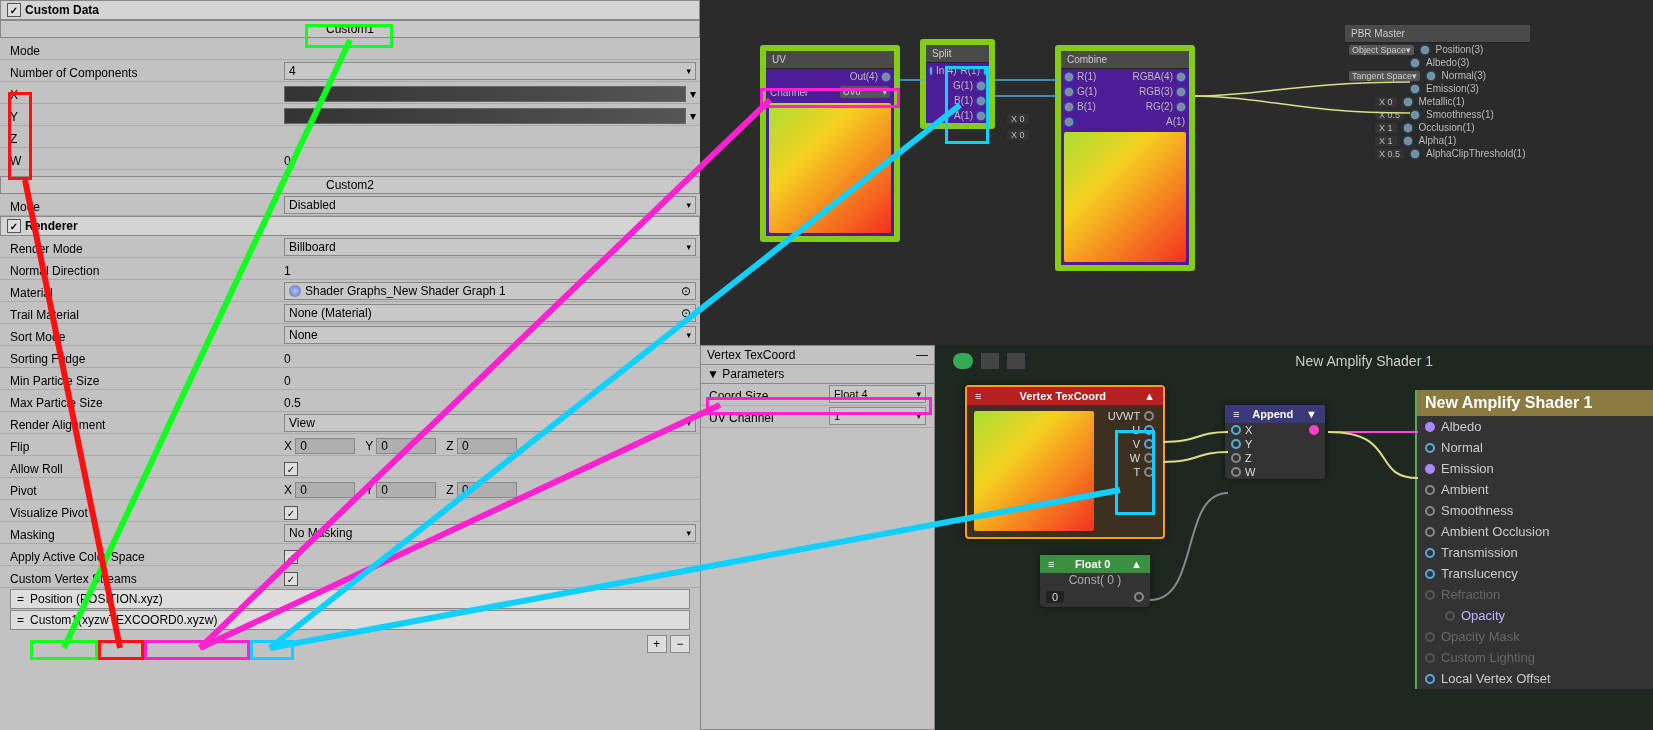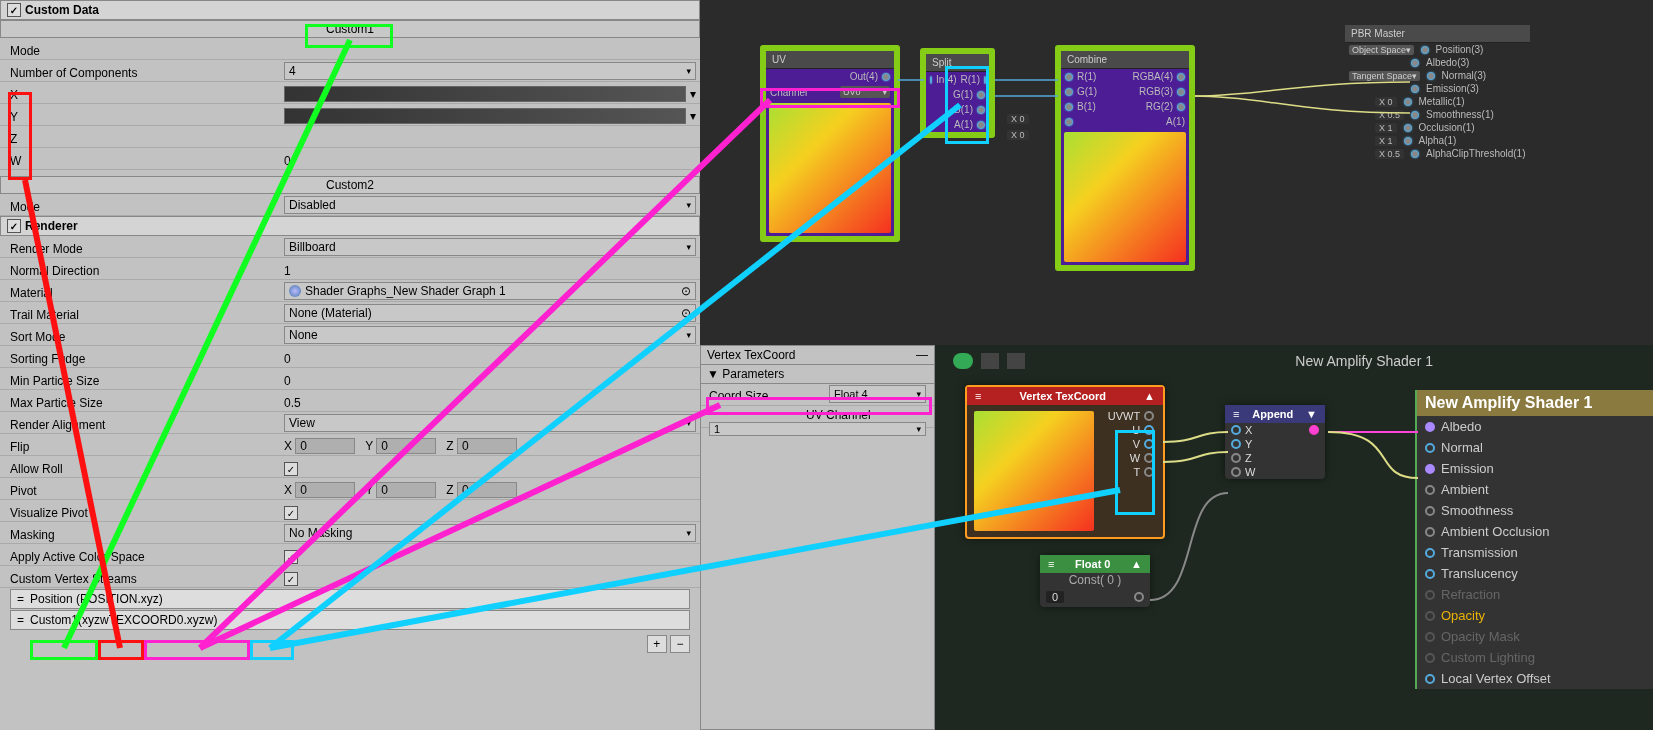--- a/index.html
+++ b/index.html
@@ -228,21 +228,21 @@
     <div class="sg-port-row">
         <span>Channel</span>
         <span class="sg-dropdown" style="width:50px;">
           <span>UV0</span>
           <span>▾</span>
         </span>
       </div>
     <div class="sg-preview" style="height:130px;"></div>
   </div>
 
-  <div class="sg-node" style="left:220px; top:48px; width:75px;">
+  <div class="sg-node" style="left:220px; top:39px; width:75px;">
     <div class="sg-node-header">Split</div>
     <div class="sg-port-row">
         <span class="sg-port-dot"></span>
         <span>In(4)</span>
         <span>R(1)</span>
         <span class="sg-port-dot"></span>
       </div>
     <div class="sg-port-row" style="justify-content:flex-end;">
         <span>G(1)</span>
         <span class="sg-port-dot"></span>
@@ -344,21 +344,21 @@
     <span>—</span>
   </div>
   <div style="padding:2px 6px;border-bottom:1px solid #888;">▼ <span>Parameters</span></div>
   <div class="row" style="padding:2px 8px;">
     <span style="width:120px;">Coord Size</span>
     <span class="dropdown" style="flex:1;font-size:11px;">
         <span>Float 4</span>
         <span class="tri">▾</span>
       </span>
   </div>
-  <div class="row" style="padding:2px 8px;flex-direction:column;">
+  <div class="row" style="padding:2px 8px;">
     <span style="width:120px;">UV Channel</span>
     <span class="dropdown" style="flex:1;font-size:11px;">
         <span>1</span>
         <span class="tri">▾</span>
       </span>
   </div>
 </div>
 
 <div class="amplify">
   <div style="position:absolute;top:8px;left:18px;display:flex;gap:8px;">
@@ -471,21 +471,21 @@
         <span>Transmission</span>
       </div>
     <div class="amp-output-row">
         <span class="amp-port-dot ring-blue"></span>
         <span>Translucency</span>
       </div>
     <div class="amp-output-row" style="color:#666;">
         <span class="amp-port-dot" style="border-color:#555;"></span>
         <span>Refraction</span>
       </div>
-    <div class="amp-output-row" style="color:#eab308;">
+    <div class="amp-output-row" style="color:#c4b5fd;margin-left:20px;">
         <span class="amp-port-dot" style="border-color:#555;"></span>
         <span>Opacity</span>
       </div>
     <div class="amp-output-row" style="color:#666;">
         <span class="amp-port-dot" style="border-color:#555;"></span>
         <span>Opacity Mask</span>
       </div>
     <div class="amp-output-row" style="color:#666;">
         <span class="amp-port-dot" style="border-color:#555;"></span>
         <span>Custom Lighting</span>

